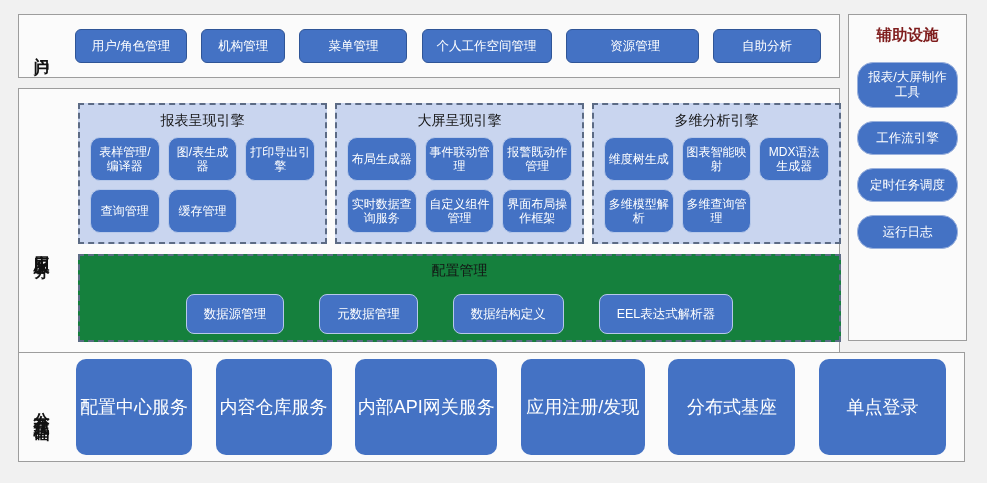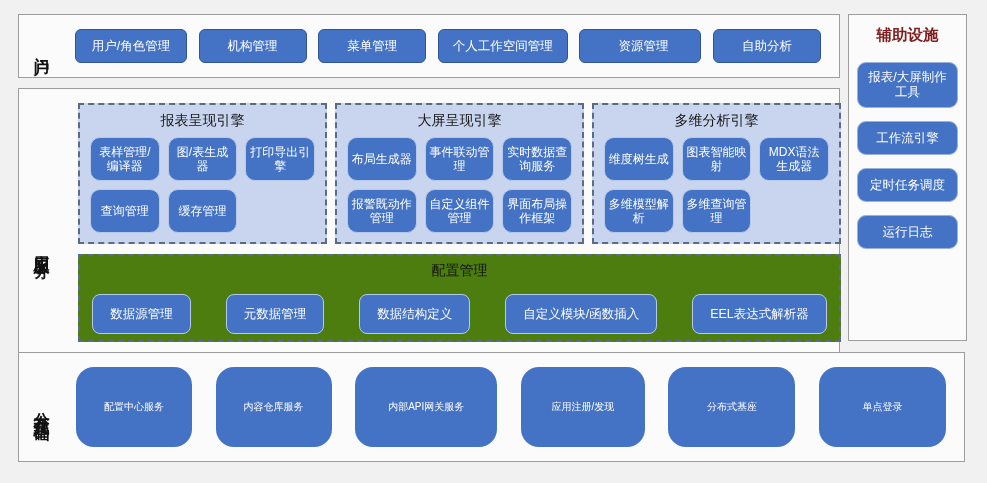--- a/index.html
+++ b/index.html
@@ -31,24 +31,24 @@
     position:absolute; left:56px; right:18px; top:50%; transform:translateY(-50%);
     display:flex; justify-content:space-between; align-items:flex-start;
   }
   .btn {
     background:#4472c4; color:#fff; border:1px solid #2f5597;
     display:flex; align-items:center; justify-content:center;
     text-align:center; cursor:pointer;
   }
   .portal-btn { height:34px; border-radius:6px; font-size:12.5px; padding:0 6px; }
   .portal-btn:nth-child(1){ width:112px; }
-  .portal-btn:nth-child(2){ width:108px; }
+  .portal-btn:nth-child(2){ width:84px; }
   .portal-btn:nth-child(3){ width:108px; }
   .portal-btn:nth-child(4){ width:130px; }
-  .portal-btn:nth-child(5){ width:122px;padding-left:12px; }
+  .portal-btn:nth-child(5){ width:133px;padding-left:12px; }
   .portal-btn:nth-child(6){ width:108px; }
 
   
   .panels {
     position:absolute; left:59px; top:14px; width:763px; height:141px;
     display:flex; gap:8px;
   }
   .panel {
     flex:1 1 0; background:#c9d5ef; border:2px dashed #5c6b85;
     padding:5px 10px 10px 10px;
@@ -59,42 +59,42 @@
     column-gap:11px; row-gap:12px;gap:8px;
   }
   .cell-btn {
     height:44px; border-radius:10px; border:1px solid #b7c9ea;
     font-size:12px; line-height:1.2; padding:2px 3px; word-break:break-all;
   }
 
   
   .config-panel {
     position:absolute; left:59px; top:165px; width:763px; height:88px;
-    background:#4d7c0f; border:2px dashed #5c6b85; padding:4px 10px;
+    background:#15803d; border:2px dashed #5c6b85; padding:4px 10px;
   }
   .config-btns {
     display:flex; justify-content:center; align-items:center; gap:35px; margin-top:7px;
   }
   .config-btn { height:40px; border-radius:8px; font-size:12.5px; padding:0 17px; border:1px solid #b7c9ea; }
 
   
   .aux-inner {
     position:absolute; inset:0; display:flex; flex-direction:column;
     align-items:center; padding:10px 8px; gap:13px;
   }
   .aux-title { font-weight:bold; font-size:15.5px; color:#7f1d1d; padding-bottom:3px; }
-  .aux-btn { width:101px; height:34px; border-radius:9px; font-size:12.5px; border:1px solid #9ab1dd; line-height:1.2; word-break:break-all; padding:0 5px; }
+  .aux-btn { width:101px; height:34px; border-radius:16px; font-size:12.5px; border:1px solid #9ab1dd; line-height:1.2; word-break:break-all; padding:0 5px; }
   .aux-btn.tall { height:46px; }
 
   
   .dist-btns {
     position:absolute; left:57px; right:18px; top:50%; transform:translateY(-50%);
     display:flex; justify-content:space-between; align-items:center;
   }
-  .dist-btn { height:80px; border-radius:18px; font-size:10px; border:none; }
+  .dist-btn { height:96px; border-radius:10px; font-size:18px; border:none; }
   .dist-btn:nth-child(1){ width:116px; }
   .dist-btn:nth-child(2){ width:116px; }
   .dist-btn:nth-child(3){ width:142px; }
   .dist-btn:nth-child(4){ width:124px; }
   .dist-btn:nth-child(5){ width:127px; }
   .dist-btn:nth-child(6){ width:127px; }
 </style>
 </head>
 <body>
 
@@ -124,22 +124,22 @@
         <div class="btn cell-btn">查询管理</div>
         <div class="btn cell-btn">缓存管理</div>
       </div>
     </div>
 
     <div class="panel">
       <div class="panel-title">大屏呈现引擎</div>
       <div class="panel-grid">
         <div class="btn cell-btn">布局生成器</div>
         <div class="btn cell-btn">事件联动管理</div>
+        <div class="btn cell-btn">报警既动作管理</div>
         <div class="btn cell-btn">实时数据查询服务</div>
-        <div class="btn cell-btn">报警既动作管理</div>
         <div class="btn cell-btn">自定义组件管理</div>
         <div class="btn cell-btn">界面布局操作框架</div>
       </div>
     </div>
 
     <div class="panel">
       <div class="panel-title">多维分析引擎</div>
       <div class="panel-grid">
         <div class="btn cell-btn">维度树生成</div>
         <div class="btn cell-btn">图表智能映射</div>
@@ -150,21 +150,20 @@
     </div>
 
   </div>
 
   <div class="config-panel">
     <div class="panel-title">配置管理</div>
     <div class="config-btns">
       <div class="btn config-btn">数据源管理</div>
       <div class="btn config-btn">元数据管理</div>
       <div class="btn config-btn">数据结构定义</div>
-      <div class="btn config-btn">自定义模块/函数插入</div>
       <div class="btn config-btn">EEL表达式解析器</div>
     </div>
   </div>
 </div>
 
 <div class="section" id="aux-section">
   <div class="aux-inner">
     <div class="aux-title">辅助设施</div>
     <div class="btn aux-btn tall">报表/大屏制作工具</div>
     <div class="btn aux-btn">工作流引擎</div>

